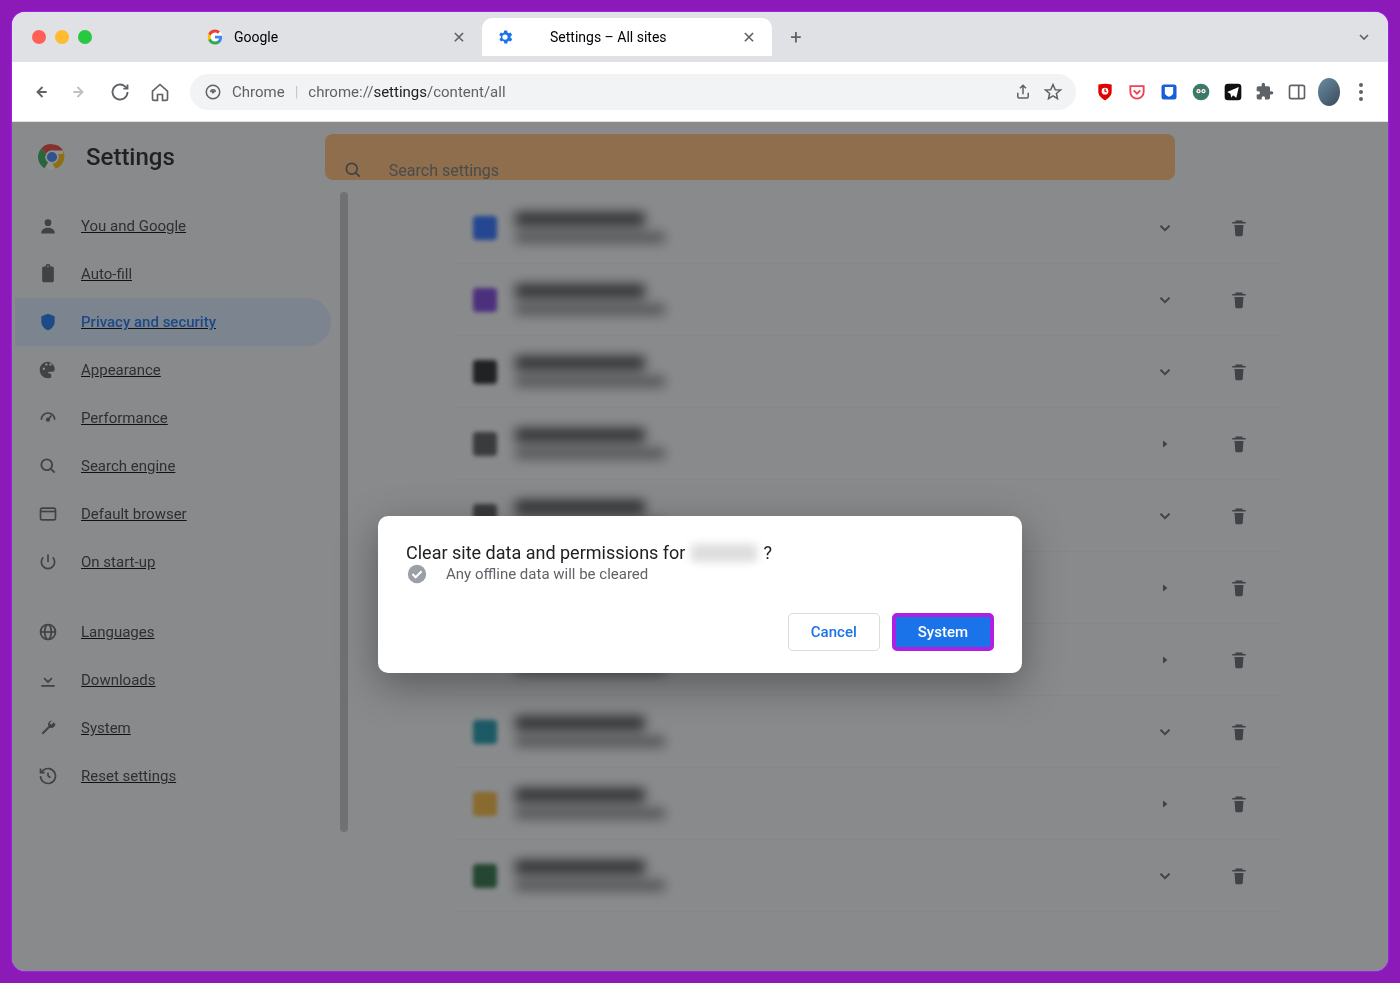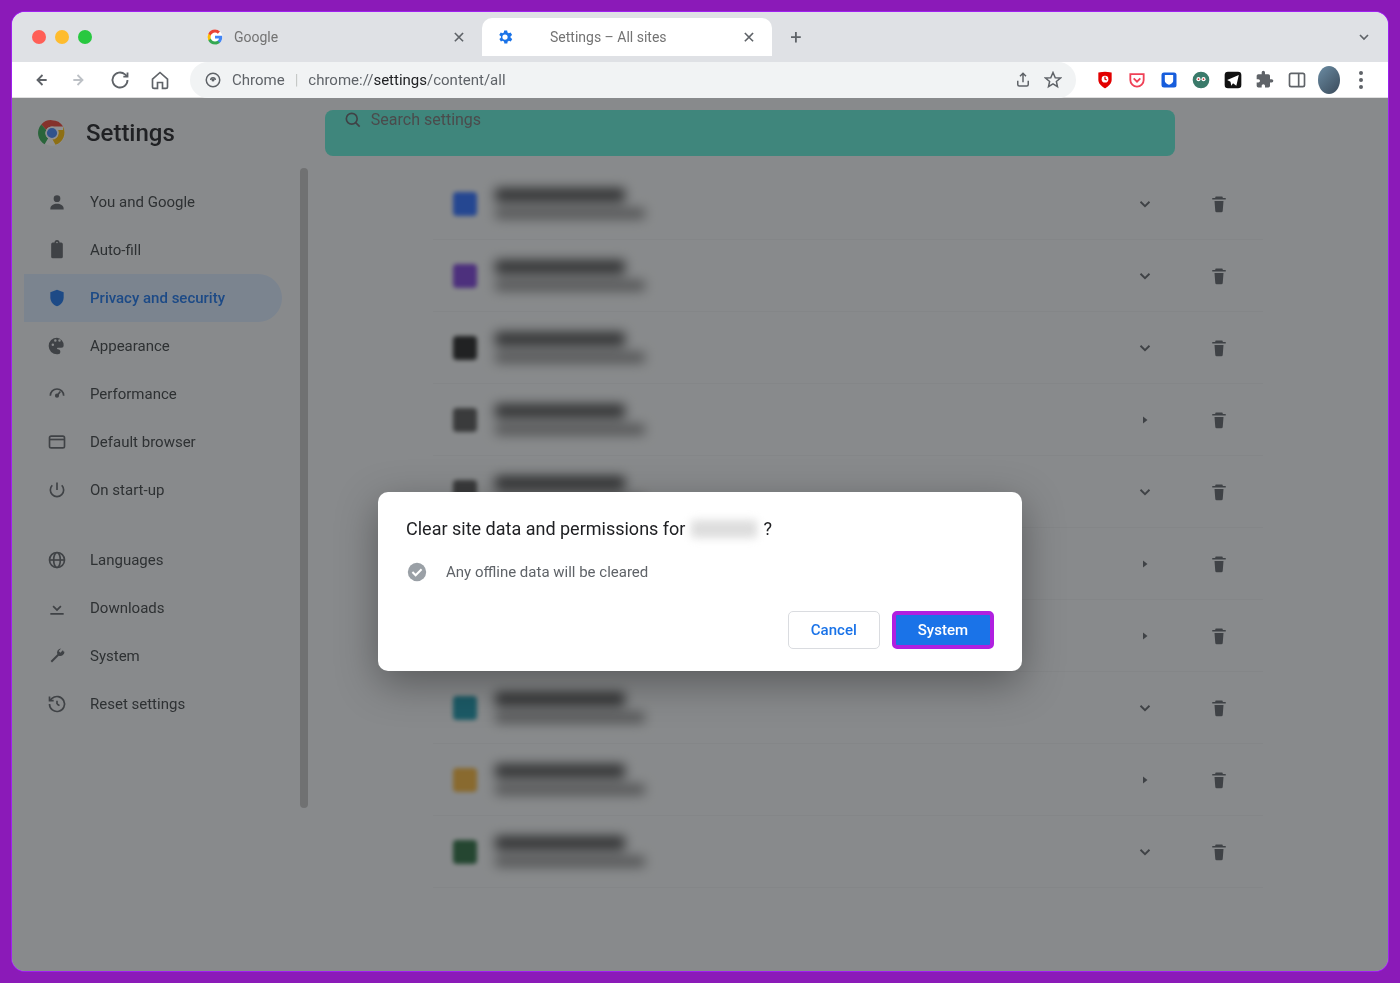--- a/index.html
+++ b/index.html
@@ -10,53 +10,53 @@
 
 
 .tab-strip { height: 50px; background: #dfe1e5; display: flex; align-items: center; padding: 0 10px; position: relative; }
 .traffic-lights { display: flex; gap: 9px; margin-left: 10px; margin-right: 100px; }
 .tl { width: 14px; height: 14px; border-radius: 50%; }
 .tl.red { background: #ff5f57; }
 .tl.yellow { background: #febc2e; }
 .tl.green { background: #28c840; }
 .tab { height: 38px; display: flex; align-items: center; padding: 0 14px; border-radius: 10px 10px 0 0; min-width: 290px; gap: 10px; position: relative; }
 .tab.active { background: #fff; gap: 36px; }
-.tab .tab-title { font-size: 14px; color: #737373; flex: 1; }
+.tab .tab-title { font-size: 14px; color: #000000; flex: 1; }
 .tab .tab-close { width: 18px; height: 18px; display: flex; align-items: center; justify-content: center; color: #5f6368; cursor: pointer; }
 .tab-icon { width: 18px; height: 18px; display: flex; align-items: center; justify-content: center; }
 .new-tab { width: 32px; height: 32px; display: flex; align-items: center; justify-content: center; color: #5f6368; font-size: 20px; margin-left: 8px; cursor: pointer; }
 .tabs-dropdown { margin-left: auto; color: #5f6368; padding: 6px; cursor: pointer; }
 
 
-.toolbar { height: 36px; background: #fff; display: flex; align-items: center; padding: 0 10px; gap: 4px; border-bottom: 1px solid #e0e0e0; }
+.toolbar { height: 60px; background: #fff; display: flex; align-items: center; padding: 0 10px; gap: 4px; border-bottom: 1px solid #e0e0e0; }
 .nav-btn { width: 36px; height: 36px; display: flex; align-items: center; justify-content: center; color: #5f6368; border-radius: 50%; }
 .nav-btn.disabled { color: #bdc1c6; }
 .omnibox { flex: 1; height: 36px; background: #f1f3f4; border-radius: 18px; display: flex; align-items: center; padding: 0 14px; gap: 10px; margin: 0 8px; }
 .omnibox .site-icon { width: 18px; height: 18px; color: #5f6368; }
 .omnibox .url-text { font-size: 15px; color: #5f6368; display: flex; align-items: center; }
 .omnibox .url-text .dark { color: #202124; }
 .omnibox .url-text .sep { margin: 0 10px; color: #c4c7c5; }
 .omnibox-actions { margin-left: auto; display: flex; gap: 12px; color: #5f6368; }
 .ext-icons { display: flex; align-items: center; gap: 10px; padding: 0 6px; }
 .ext-icon { width: 22px; height: 22px; display: flex; align-items: center; justify-content: center; }
 .avatar { width: 28px; height: 28px; border-radius: 50%; background: linear-gradient(135deg,#6b8ca3,#3a4a5a); }
 .menu-dots { width: 24px; display: flex; flex-direction: column; align-items: center; gap: 3px; }
 .menu-dots span { width: 4px; height: 4px; border-radius: 50%; background: #5f6368; }
 
 
 .content-wrap { flex: 1; position: relative; }
 .content { position: absolute; inset: 0; display: flex; flex-direction: column; }
 .settings-header { height: 70px; display: flex; align-items: center; padding: 0 26px; gap: 20px; }
 .chrome-logo { width: 28px; height: 28px; }
 .settings-title { font-size: 24px; color: #202124; font-weight: 500; }
-.search-settings { flex: 0 0 850px; margin-left: 130px; height: 46px; background: #5eead4; border-radius: 8px; display: flex; align-items: flex-start; padding: 0 18px; gap: 8px; color: #5f6368; }
+.search-settings { flex: 0 0 850px; margin-left: 130px; height: 46px; background: #fdba74; border-radius: 8px; display: flex; align-items: flex-end; padding: 0 18px; gap: 26px; color: #5f6368; }
 .search-settings input { border: none; background: transparent; font-size: 16px; color: #5f6368; outline: none; flex: 1; }
 
 .settings-body { flex: 1; display: flex; overflow: hidden; }
-.sidebar { width: 296px; padding: 10px 12px; overflow-y: auto; position: relative; }
+.sidebar { width: 336px; padding: 10px 3px; overflow-y: auto; position: relative; text-decoration: underline; }
 .sidebar-scroll { position: absolute; right: 0; top: 0; width: 8px; height: 640px; background: #c0c0c0; border-radius: 4px; }
 .sidebar-item { height: 48px; display: flex; align-items: center; padding: 0 22px; gap: 22px; color: #3c4043; font-size: 15px; border-radius: 0 24px 24px 0; margin-right: 14px; cursor: pointer; }
 .sidebar-item.active { background: #d6e6fb; color: #1a73e8; font-weight: 500; }
 .sidebar-item .s-icon { width: 22px; height: 22px; display: flex; align-items: center; justify-content: center; color: #5f6368; }
 .sidebar-item.active .s-icon { color: #1a73e8; }
 .sidebar-gap { height: 22px; }
 
 .main-panel { flex: 1; padding: 0 20px; overflow: hidden; }
 .site-list { max-width: 830px; margin: 0 auto; }
 .site-row { height: 72px; display: flex; align-items: center; padding: 0 20px; gap: 18px; border-bottom: 1px solid #e8eaed; }
@@ -65,21 +65,21 @@
 .site-text .st1 { height: 14px; width: 130px; background: #444; border-radius: 3px; margin-bottom: 6px; }
 .site-text .st2 { height: 11px; width: 150px; background: #888; border-radius: 3px; }
 .site-action { width: 48px; height: 48px; display: flex; align-items: center; justify-content: center; color: #5f6368; }
 .site-action.del { margin-left: 8px; }
 
 
 .dim-overlay { position: absolute; inset: 0; background: rgba(32,33,36,0.5); }
 
 
 .dialog { position: absolute; top: 394px; left: 50%; transform: translateX(-50%); width: 644px; background: #fff; border-radius: 10px; box-shadow: 0 12px 40px rgba(0,0,0,0.35); padding: 26px 28px 22px 28px; }
-.dialog-title { font-size: 18px; color: #202124; margin-bottom: 22px; display: flex; align-items: center; gap: 4px; }
+.dialog-title { font-size: 18px; color: #202124; display: flex; align-items: center; gap: 4px; }
 .dialog-title .blurred-site { display: inline-block; width: 66px; height: 18px; background: #ddd; filter: blur(4px); border-radius: 3px; margin: 0 2px; }
 .dialog-row { display: flex; align-items: center; gap: 18px; color: #5f6368; font-size: 15px; margin-bottom: 14px; }
 .dialog-row .d-icon { width: 22px; height: 22px; color: #9aa0a6; display: flex; align-items: center; justify-content: center; }
 .dialog-actions { display: flex; justify-content: flex-end; gap: 12px; margin-top: 28px; }
 .btn { height: 38px; padding: 4px 22px; border-radius: 5px; font-size: 15px; font-weight: 500; display: flex; align-items: center; cursor: pointer; }
 .btn-cancel { border: 1px solid #dadce0; color: #1a73e8; background: #fff; }
 .btn-clear { background: #1a73e8; color: #fff; border: 4px solid #b020e0; }
 
 svg { display: block; }
 </style>
@@ -301,20 +301,29 @@
                     <svg width="20" height="20" viewBox="0 0 24 24" fill="none" stroke="currentColor" stroke-width="2">
                       <path d="M4 14a8 8 0 1 1 16 0"></path>
                       <line x1="12" y1="14" x2="16" y2="9"></line>
                       <circle cx="12" cy="14" r="1.5" fill="currentColor"></circle>
                     </svg>
                   </span>
                   <span>Performance</span>
                 </div>
           <div class="sidebar-item">
                   <span class="s-icon">
+                    <svg width="20" height="20" viewBox="0 0 24 24" fill="none" stroke="currentColor" stroke-width="2.2">
+                      <circle cx="10.5" cy="10.5" r="6.5"></circle>
+                      <line x1="20" y1="20" x2="15.2" y2="15.2"></line>
+                    </svg>
+                  </span>
+                  <span>Search engine</span>
+                </div>
+          <div class="sidebar-item">
+                  <span class="s-icon">
                     <svg width="20" height="20" viewBox="0 0 24 24" fill="currentColor">
                       <rect x="3" y="5" width="18" height="14" rx="2" fill="none" stroke="currentColor" stroke-width="2"></rect>
                       <line x1="3" y1="9" x2="21" y2="9" stroke="currentColor" stroke-width="2"></line>
                     </svg>
                   </span>
                   <span>Default browser</span>
                 </div>
           <div class="sidebar-item">
                   <span class="s-icon">
                     <svg width="20" height="20" viewBox="0 0 24 24" fill="none" stroke="currentColor" stroke-width="2">

